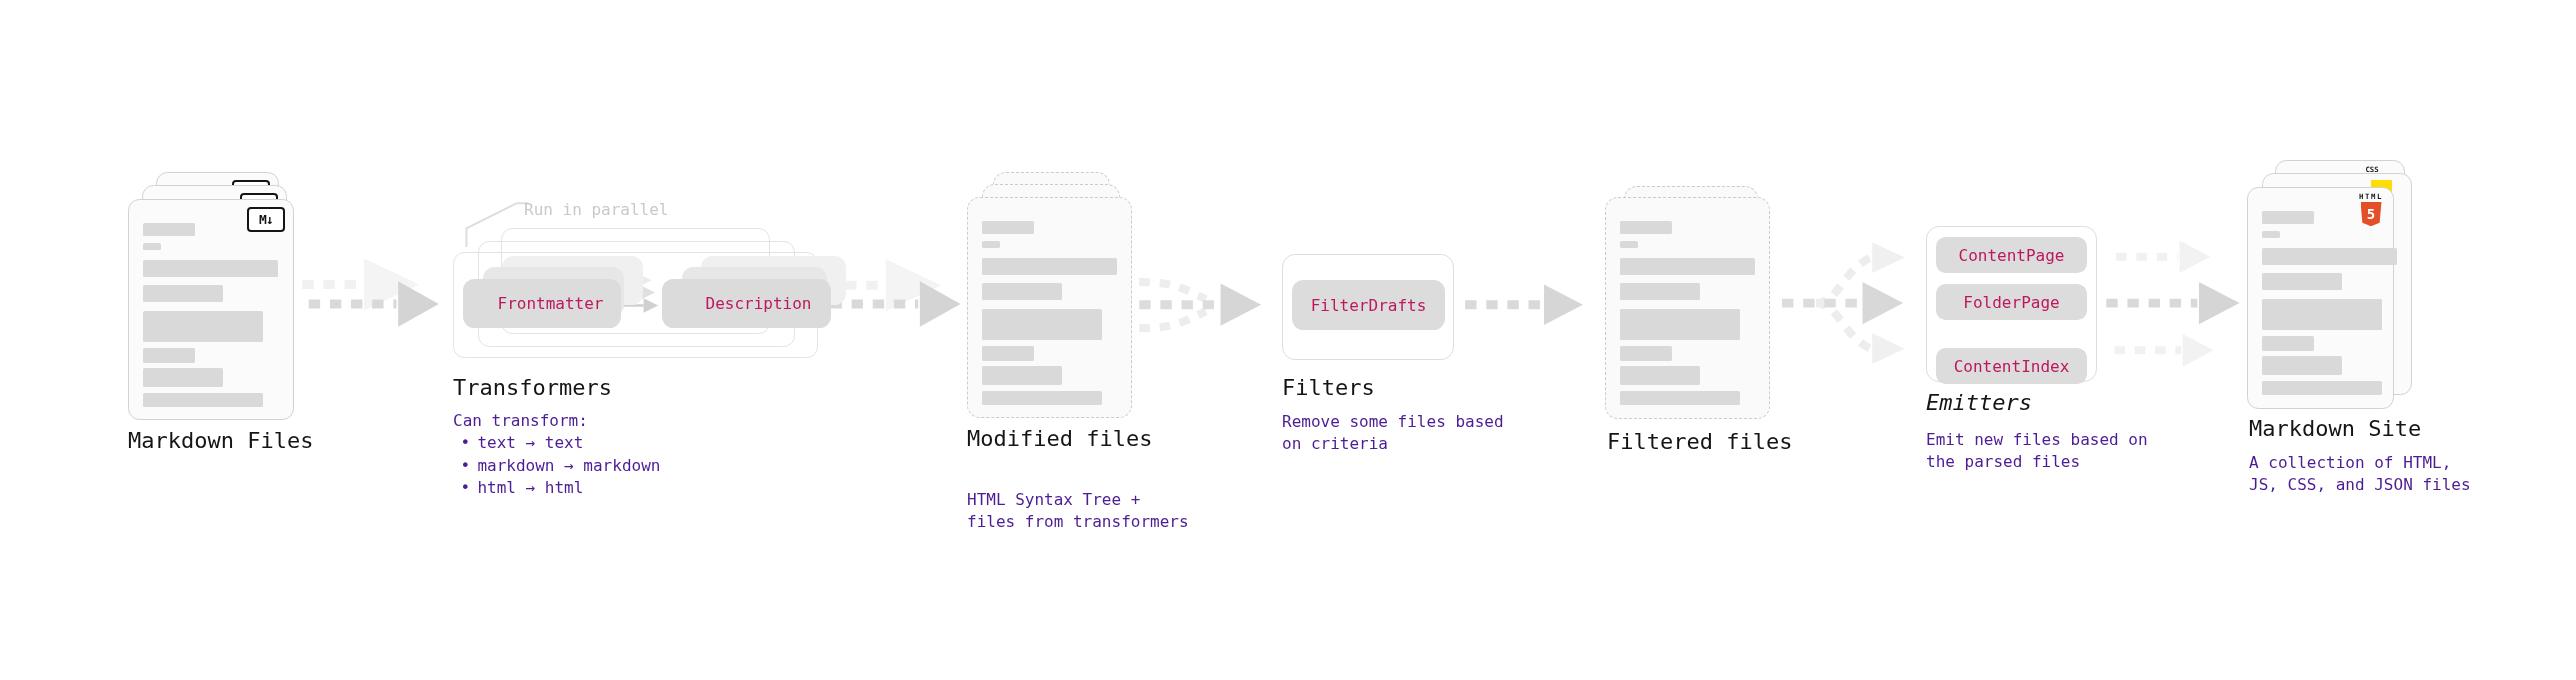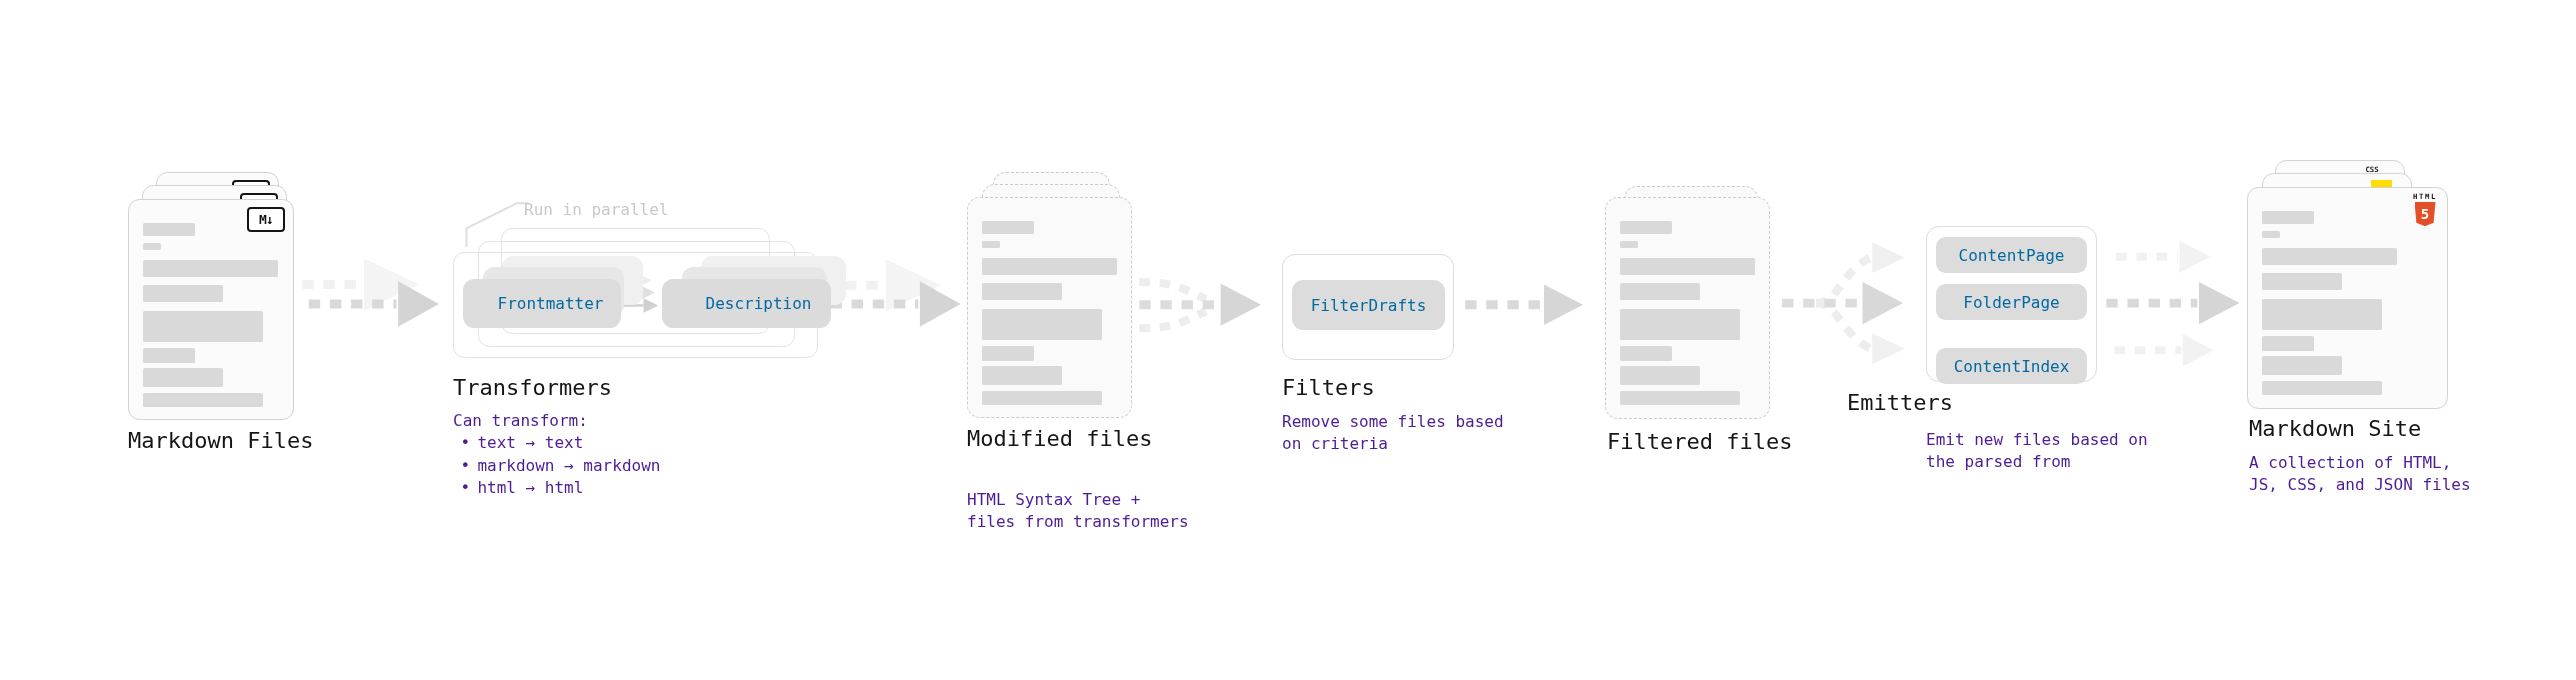--- a/index.html
+++ b/index.html
@@ -44,21 +44,21 @@
   
   .md-l2{left:156px;top:172px;width:123px;height:221px;}
   .md-l1{left:142px;top:185px;width:145px;height:221px;}
   .md-l0{left:128px;top:199px;width:166px;height:221px;}
 
   .tr-rect{position:absolute;box-sizing:border-box;border:1.6px solid #e3e3e3;border-radius:11.4px;background:transparent;}
   .tr-l2{left:501px;top:228px;width:269px;height:106px;}
   .tr-l1{left:478px;top:241px;width:317px;height:106px;}
   .tr-l0{left:453px;top:252px;width:365px;height:106px;}
   .pill{position:absolute;border-radius:11.4px;display:flex;align-items:center;justify-content:center;
-        font-size:16px;color:#0369a1;}
+        font-size:16px;color:#be185d;}
   .fm-g2{left:502px;top:256px;width:141px;height:49px;background:#f0f0f0;}
   .fm-g1{left:483px;top:267px;width:141px;height:49px;background:#e7e7e7;}
   .fm-p {left:463px;top:279px;width:141px;height:49px;background:#dcdcdc;padding-left:17px;}
   .ds-g2{left:701px;top:256px;width:145px;height:49px;background:#f0f0f0;}
   .ds-g1{left:682px;top:267px;width:145px;height:49px;background:#e7e7e7;}
   .ds-p {left:662px;top:279px;width:145px;height:49px;background:#dbdbdb;padding-left:24px;}
   .runpar{position:absolute;left:524px;top:200px;font-size:16px;color:#c9c9c9;}
 
   .mf-l2{left:993px;top:172px;width:117px;height:221px;}
   .mf-l1{left:982px;top:184px;width:138px;height:221px;}
@@ -73,30 +73,30 @@
 
   .em-box{position:absolute;left:1926px;top:226px;width:171px;height:156px;box-sizing:border-box;
           border:1.6px solid #dddddd;border-radius:13px;background:#ffffff;}
   .em-pill{border-radius:9.8px;background:#dcdcdc;width:151px;height:36px;left:1936px;}
   .em-p1{top:237px;}
   .em-p2{top:284px;}
   .em-p3{top:348px;}
 
   .gs-l2{left:2275px;top:160px;width:130px;height:222px;}
   .gs-l1{left:2262px;top:173px;width:150px;height:222px;}
-  .gs-l0{left:2247px;top:187px;width:201px;height:222px;}
+  .gs-l0{left:2247px;top:187px;width:147px;height:222px;}
 
   
   .h{position:absolute;font-size:22px;line-height:24.4px;color:#151515;white-space:nowrap;}
   .h-md{left:128px;top:429px;}
   .h-tr{left:453px;top:376px;}
   .h-mf{left:967px;top:427px;}
   .h-fl{left:1282px;top:376px;}
   .h-ff{left:1607px;top:430px;}
-  .h-em{left:1847px;top:391px;}
+  .h-em{left:1926px;top:391px;font-style:italic;}
   .h-gs{left:2249px;top:417px;}
   .sub{position:absolute;font-size:16px;line-height:22.3px;color:#4c1d95;white-space:nowrap;}
   .sub-tr{left:453px;top:410px;}
   .sub-mf{left:967px;top:489px;}
   .sub-fl{left:1282px;top:411px;}
   .sub-em{left:1926px;top:429px;}
   .sub-gs{left:2249px;top:452px;}
   .bullet-row{display:flex;}
   .bullet-row .dot{width:24.4px;text-align:center;}
 </style>
@@ -273,21 +273,21 @@
   </div>
 
   <div>
     <div class="em-box"></div>
     <div class="pill em-pill em-p1">ContentPage</div>
     <div class="pill em-pill em-p2">FolderPage</div>
     <div class="pill em-pill em-p3">ContentIndex</div>
     <div class="h h-em">Emitters</div>
     <div class="sub sub-em">
       <div>Emit new files based on</div>
-      <div>the parsed from</div>
+      <div>the parsed files</div>
     </div>
   </div>
 
   <div>
     <div class="card gs-l2">
       <div class="css-badge">
         <div class="t">CSS</div>
         <div class="u"></div>
       </div>
     </div>

